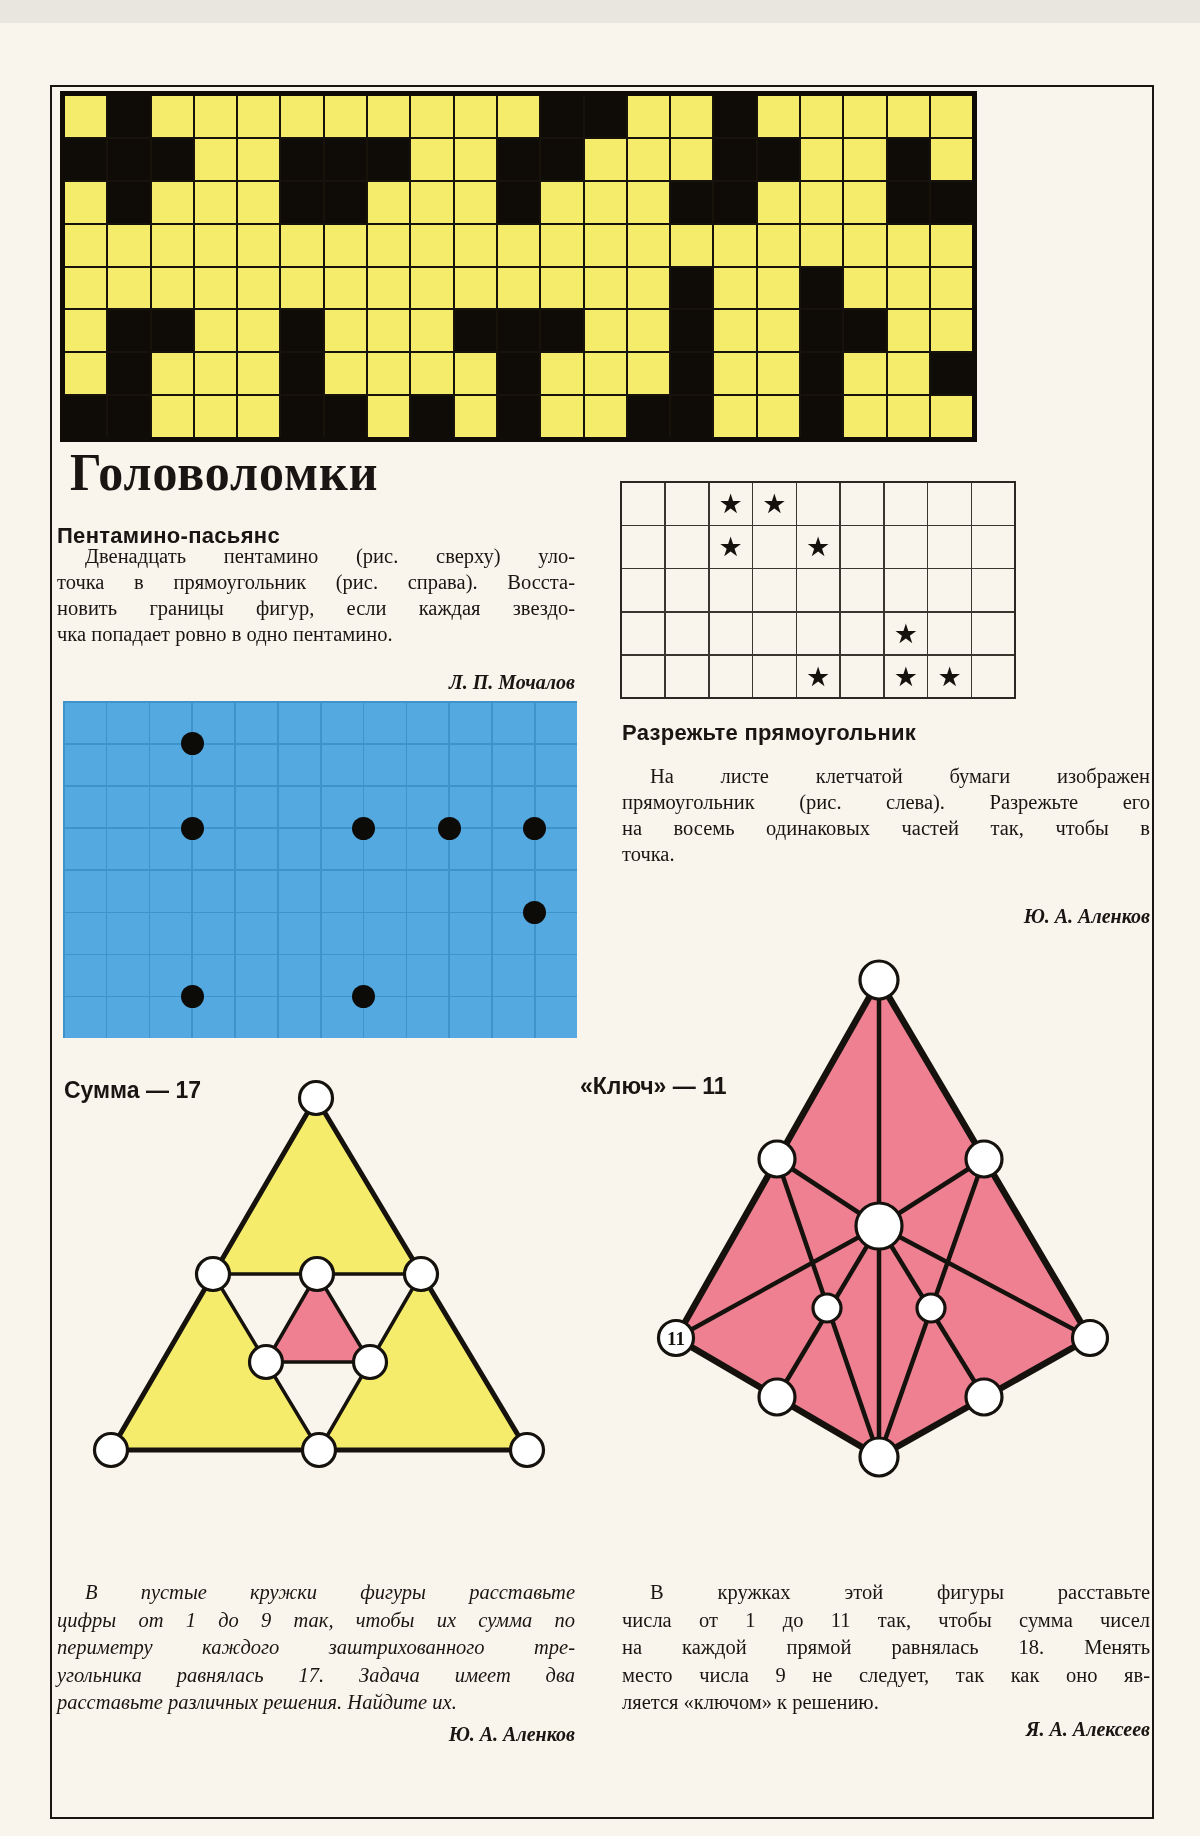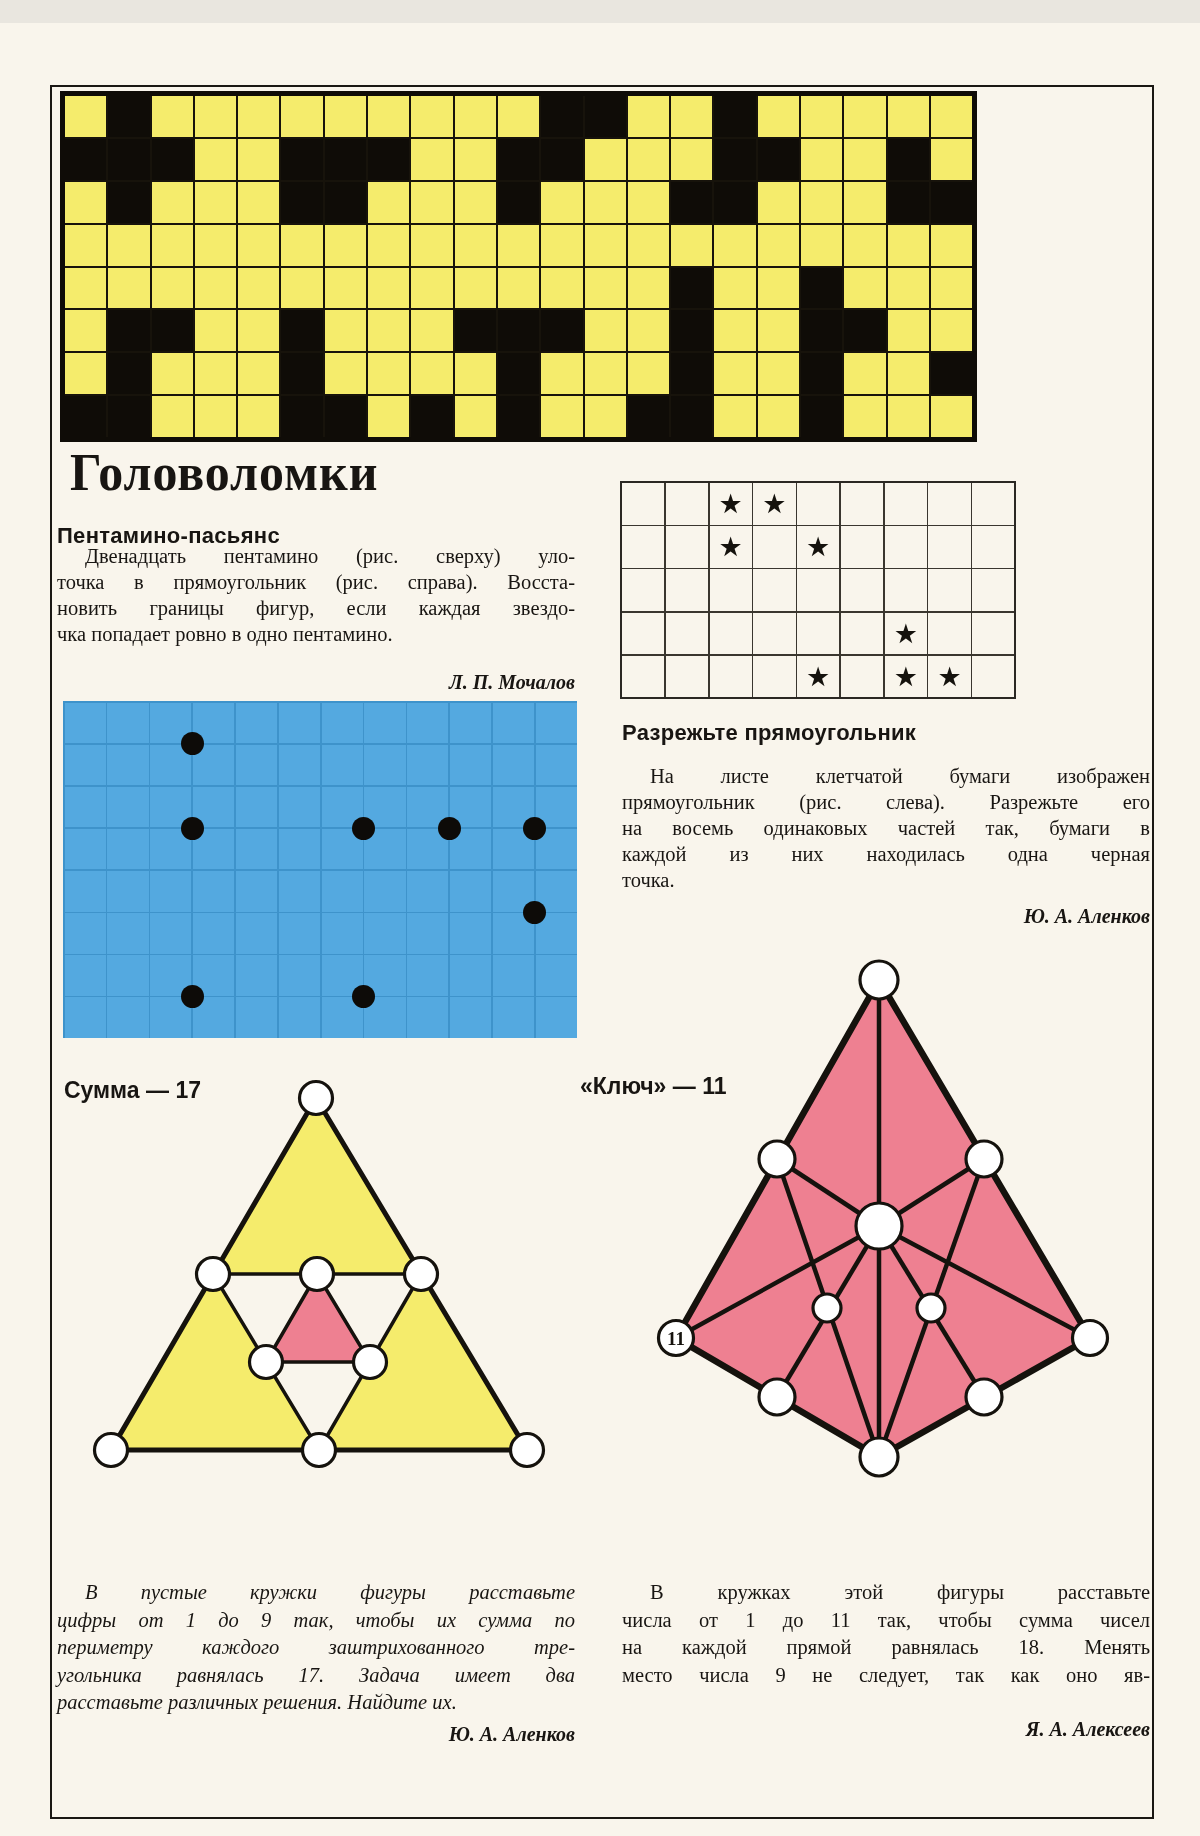--- a/index.html
+++ b/index.html
@@ -281,22 +281,21 @@
       <div class="stc">
         <span class="star">★</span>
       </div>
       <div class="stc"></div>
     </div>
 
   <div class="h2" style="left:622px;top:697px;">Разрежьте прямоугольник</div>
   <div class="para" style="left:622px;top:740px;width:528px;">
     <div class="ln first">На листе клетчатой бумаги изображен</div>
     <div class="ln">прямоугольник (рис. слева). Разрежьте его</div>
-    <div class="ln">на восемь одинаковых частей так, бумаги в</div>
-    <div class="ln">каждой из них находилась    одна    черная</div>
+    <div class="ln">на восемь одинаковых частей так, чтобы в</div>
     <div class="ln last">точка.</div>
   </div>
   <div class="sig" style="left:622px;top:882px;width:528px;">Ю. А. Аленков</div>
 
   <div id="bluegrid">
       <div class="dot" style="left: 117.76px; top: 31.42px;"></div>
       <div class="dot" style="left: 117.76px; top: 115.66px;"></div>
       <div class="dot" style="left: 289.04px; top: 115.66px;"></div>
       <div class="dot" style="left: 374.68px; top: 115.66px;"></div>
       <div class="dot" style="left: 460.32px; top: 115.66px;"></div>
@@ -361,15 +360,16 @@
     <div class="ln">угольника равнялась 17. Задача имеет  два</div>
     <div class="ln last">расставьте различных решения. Найдите их.</div>
   </div>
   <div class="sig" style="left:57px;top:1700px;width:518px;">Ю. А. Аленков</div>
 
   <div class="para" style="left:622px;top:1556px;width:528px;line-height:27.5px;">
     <div class="ln first">В  кружках   этой  фигуры     расставьте</div>
     <div class="ln">числа  от  1  до  11  так,  чтобы  сумма  чисел</div>
     <div class="ln">на  каждой   прямой  равнялась  18.  Менять</div>
     <div class="ln">место  числа  9  не  следует,  так  как  оно  яв-</div>
+    <div class="ln last">ляется  «ключом»  к  решению.</div>
   </div>
   <div class="sig" style="left:622px;top:1695px;width:528px;">Я. А. Алексеев</div>
 </div>
 
 </body></html>

